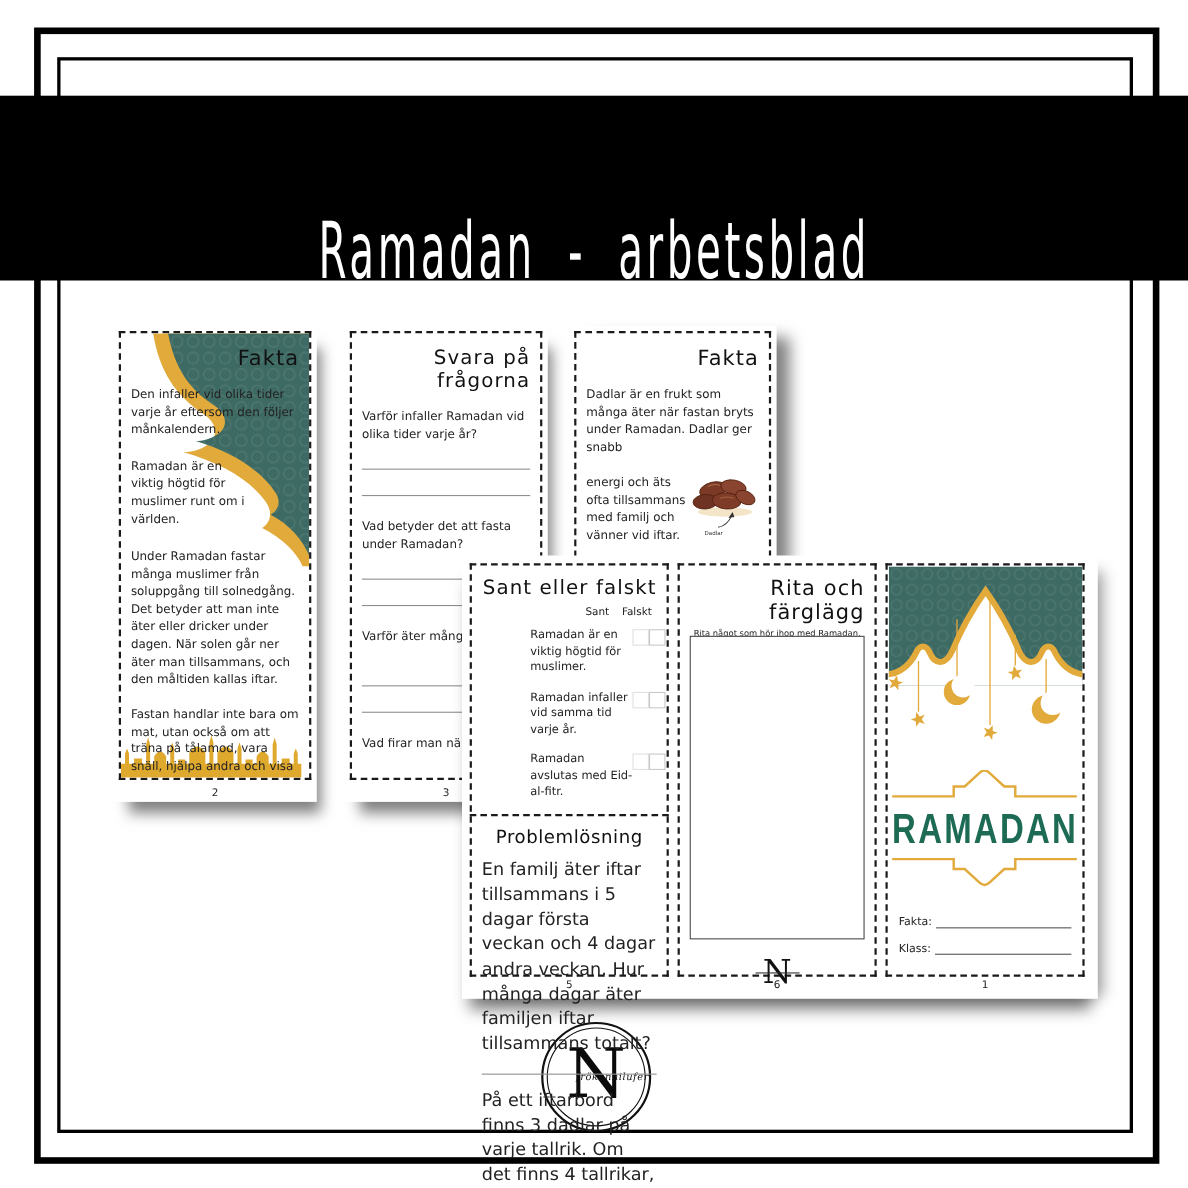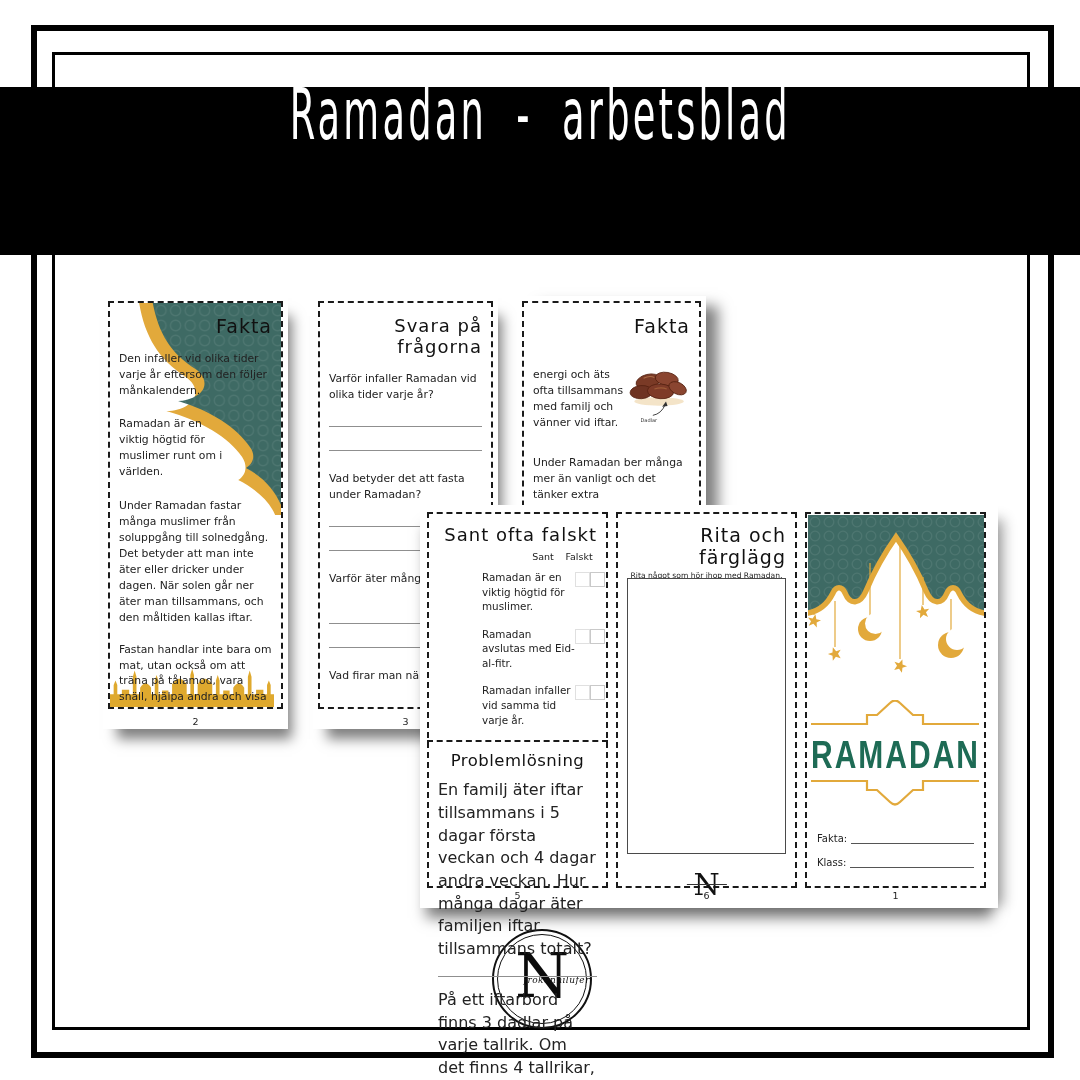--- a/index.html
+++ b/index.html
@@ -2,21 +2,21 @@
 <html><head>
 <meta charset="utf-8">
 <style>
   html,body{margin:0;padding:0;background:#fff;}
   #canvas{position:relative;width:1080px;height:1080px;background:#fff;overflow:hidden;
           font-family:"DejaVu Sans",sans-serif;color:#222;}
   
   .frame-outer{position:absolute;left:31px;top:25px;width:1011px;height:1021px;border:6px solid #000;z-index:1;}
   .frame-inner{position:absolute;left:52px;top:52px;width:972px;height:972px;border:3px solid #000;z-index:1;}
   .banner{position:absolute;left:0;top:87px;width:1080px;height:168px;background:#000;z-index:10;
-          display:flex;align-items:flex-start;justify-content:center;}
+          display:flex;align-items:flex-end;justify-content:center;}
   .banner-title{color:#fff;font-size:46px;font-weight:400;letter-spacing:4px;word-spacing:18px;
                 transform:scaleY(1.55) scaleX(0.8);white-space:nowrap;}
   
   .page{position:absolute;background:#fff;z-index:2;}
   .pg2,.pg3{box-shadow:9px 15px 12px -5px rgba(0,0,0,.5);}
   .pg4{box-shadow:17px 5px 13px -5px rgba(0,0,0,.5);}
   .dashed{position:absolute;left:5px;right:5px;top:5px;bottom:20px;border:2.5px dashed #1a1a1a;
           padding:6px 9px;overflow:hidden;}
   .pagenum{position:absolute;bottom:2px;left:0;width:100%;text-align:center;font-size:9.5px;color:#222;}
   .ws-title{text-align:right;font-size:19px;letter-spacing:1px;margin:6px 0 14px;color:#111;position:relative;z-index:3;}
@@ -133,20 +133,21 @@
         <p class="body-txt" style="margin:0;white-space:nowrap;">Vad firar man när Ramadan tar slut?</p>
 
       </div>
     </div>
     <div class="pagenum">3</div>
   </div>
 
   <div class="page pg4" style="left:517px;top:296px;width:189px;height:420px;">
     <div class="dashed">
       <div class="ws-title">Fakta</div>
+      <p class="body-txt" style="margin:10px 0 0;">Dadlar är en frukt som många äter när fastan bryts under Ramadan. Dadlar ger snabb</p>
       <div class="fact-flex">
         <p class="body-txt" style="margin:0;">energi och äts ofta tillsammans med familj och vänner vid iftar.</p>
         <svg class="dates-fig" viewBox="0 0 84 74">
           <ellipse cx="44" cy="44" rx="32" ry="5.5" fill="#D9A54A" opacity="0.3"></ellipse>
           <ellipse cx="30" cy="18" rx="16" ry="9" fill="#7A3A26" stroke="#53200F" stroke-width="1" transform="rotate(-14 30 18)"></ellipse>
           <ellipse cx="54" cy="15" rx="15" ry="8.5" fill="#8A4530" stroke="#53200F" stroke-width="1" transform="rotate(10 54 15)"></ellipse>
           <ellipse cx="21" cy="32" rx="14.5" ry="8.5" fill="#6E3322" stroke="#53200F" stroke-width="1" transform="rotate(-4 21 32)"></ellipse>
           <ellipse cx="46" cy="31" rx="17" ry="9.5" fill="#7E3B28" stroke="#53200F" stroke-width="1" transform="rotate(4 46 31)"></ellipse>
           <ellipse cx="68" cy="27" rx="12" ry="7.5" fill="#8A4530" stroke="#53200F" stroke-width="1" transform="rotate(26 68 27)"></ellipse>
           <path d="M24 14 q8 -4 14 -1" stroke="#B97B52" stroke-width="1.4" fill="none" opacity="0.8"></path>
@@ -157,47 +158,47 @@
         </svg>
       </div>
       <p class="body-txt" style="margin:8px 0 0;">Under Ramadan ber många mer än vanligt och det tänker extra</p>
     </div>
   </div>
 
   <div class="sheet">
 
     <div class="panel p5">
       <div class="dashed2">
-        <div class="ws-title" style="font-size:18px;margin:4px 0 8px;">Sant ofta falskt</div>
+        <div class="ws-title" style="font-size:18px;margin:4px 0 8px;">Sant eller falskt</div>
         <div class="sf-head">
           <div class="colw">Sant</div>
           <div class="colw">Falskt</div>
         </div>
         <div class="sf-row">
           <div class="sf-text">Ramadan är en viktig högtid för muslimer.</div>
           <div class="sf-sp"></div>
           <div class="colw">
               <div class="box box-t"></div>
             </div>
           <div class="colw">
               <div class="box box-f"></div>
             </div>
         </div>
         <div class="sf-row">
+          <div class="sf-text">Ramadan infaller vid samma tid varje år.</div>
+          <div class="sf-sp"></div>
+          <div class="colw">
+              <div class="box box-t"></div>
+            </div>
+          <div class="colw">
+              <div class="box box-f"></div>
+            </div>
+        </div>
+        <div class="sf-row">
           <div class="sf-text">Ramadan avslutas med Eid-al-fitr.</div>
-          <div class="sf-sp"></div>
-          <div class="colw">
-              <div class="box box-t"></div>
-            </div>
-          <div class="colw">
-              <div class="box box-f"></div>
-            </div>
-        </div>
-        <div class="sf-row">
-          <div class="sf-text">Ramadan infaller vid samma tid varje år.</div>
           <div class="sf-sp"></div>
           <div class="colw">
               <div class="box box-t"></div>
             </div>
           <div class="colw">
               <div class="box box-f"></div>
             </div>
         </div>
         <div class="sf-sep"></div>
         <div class="prob-title">Problemlösning</div>

